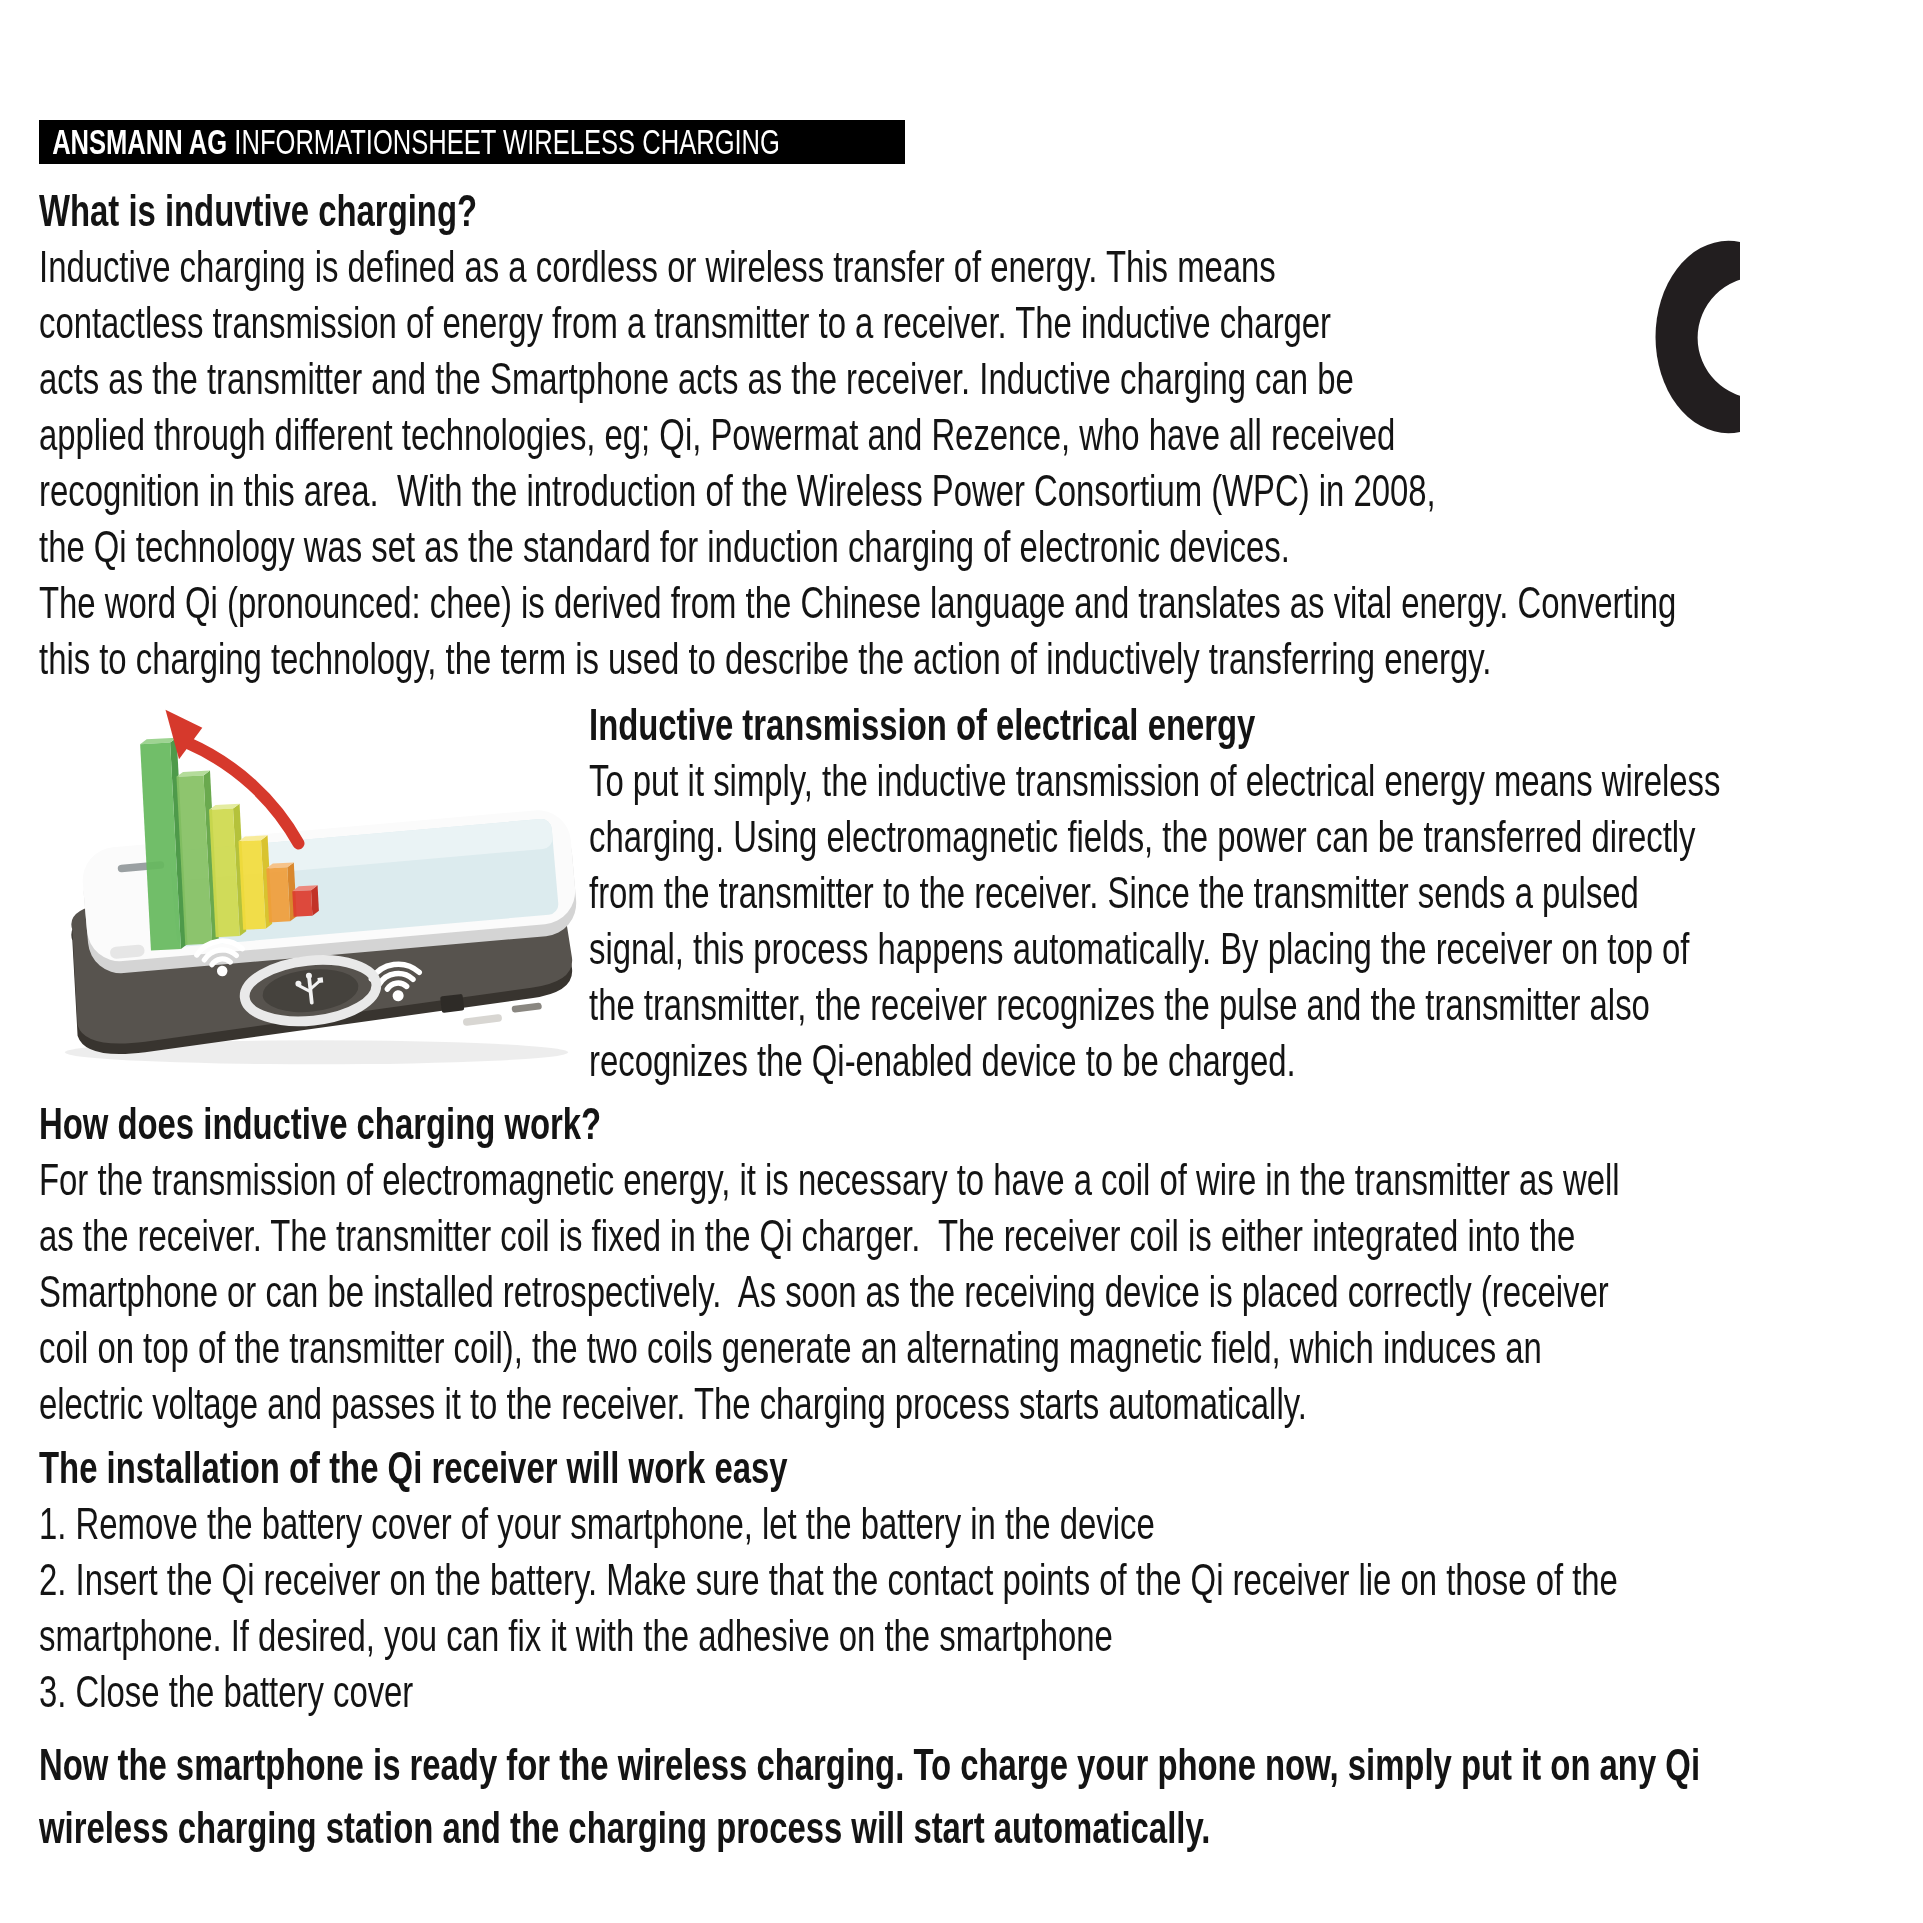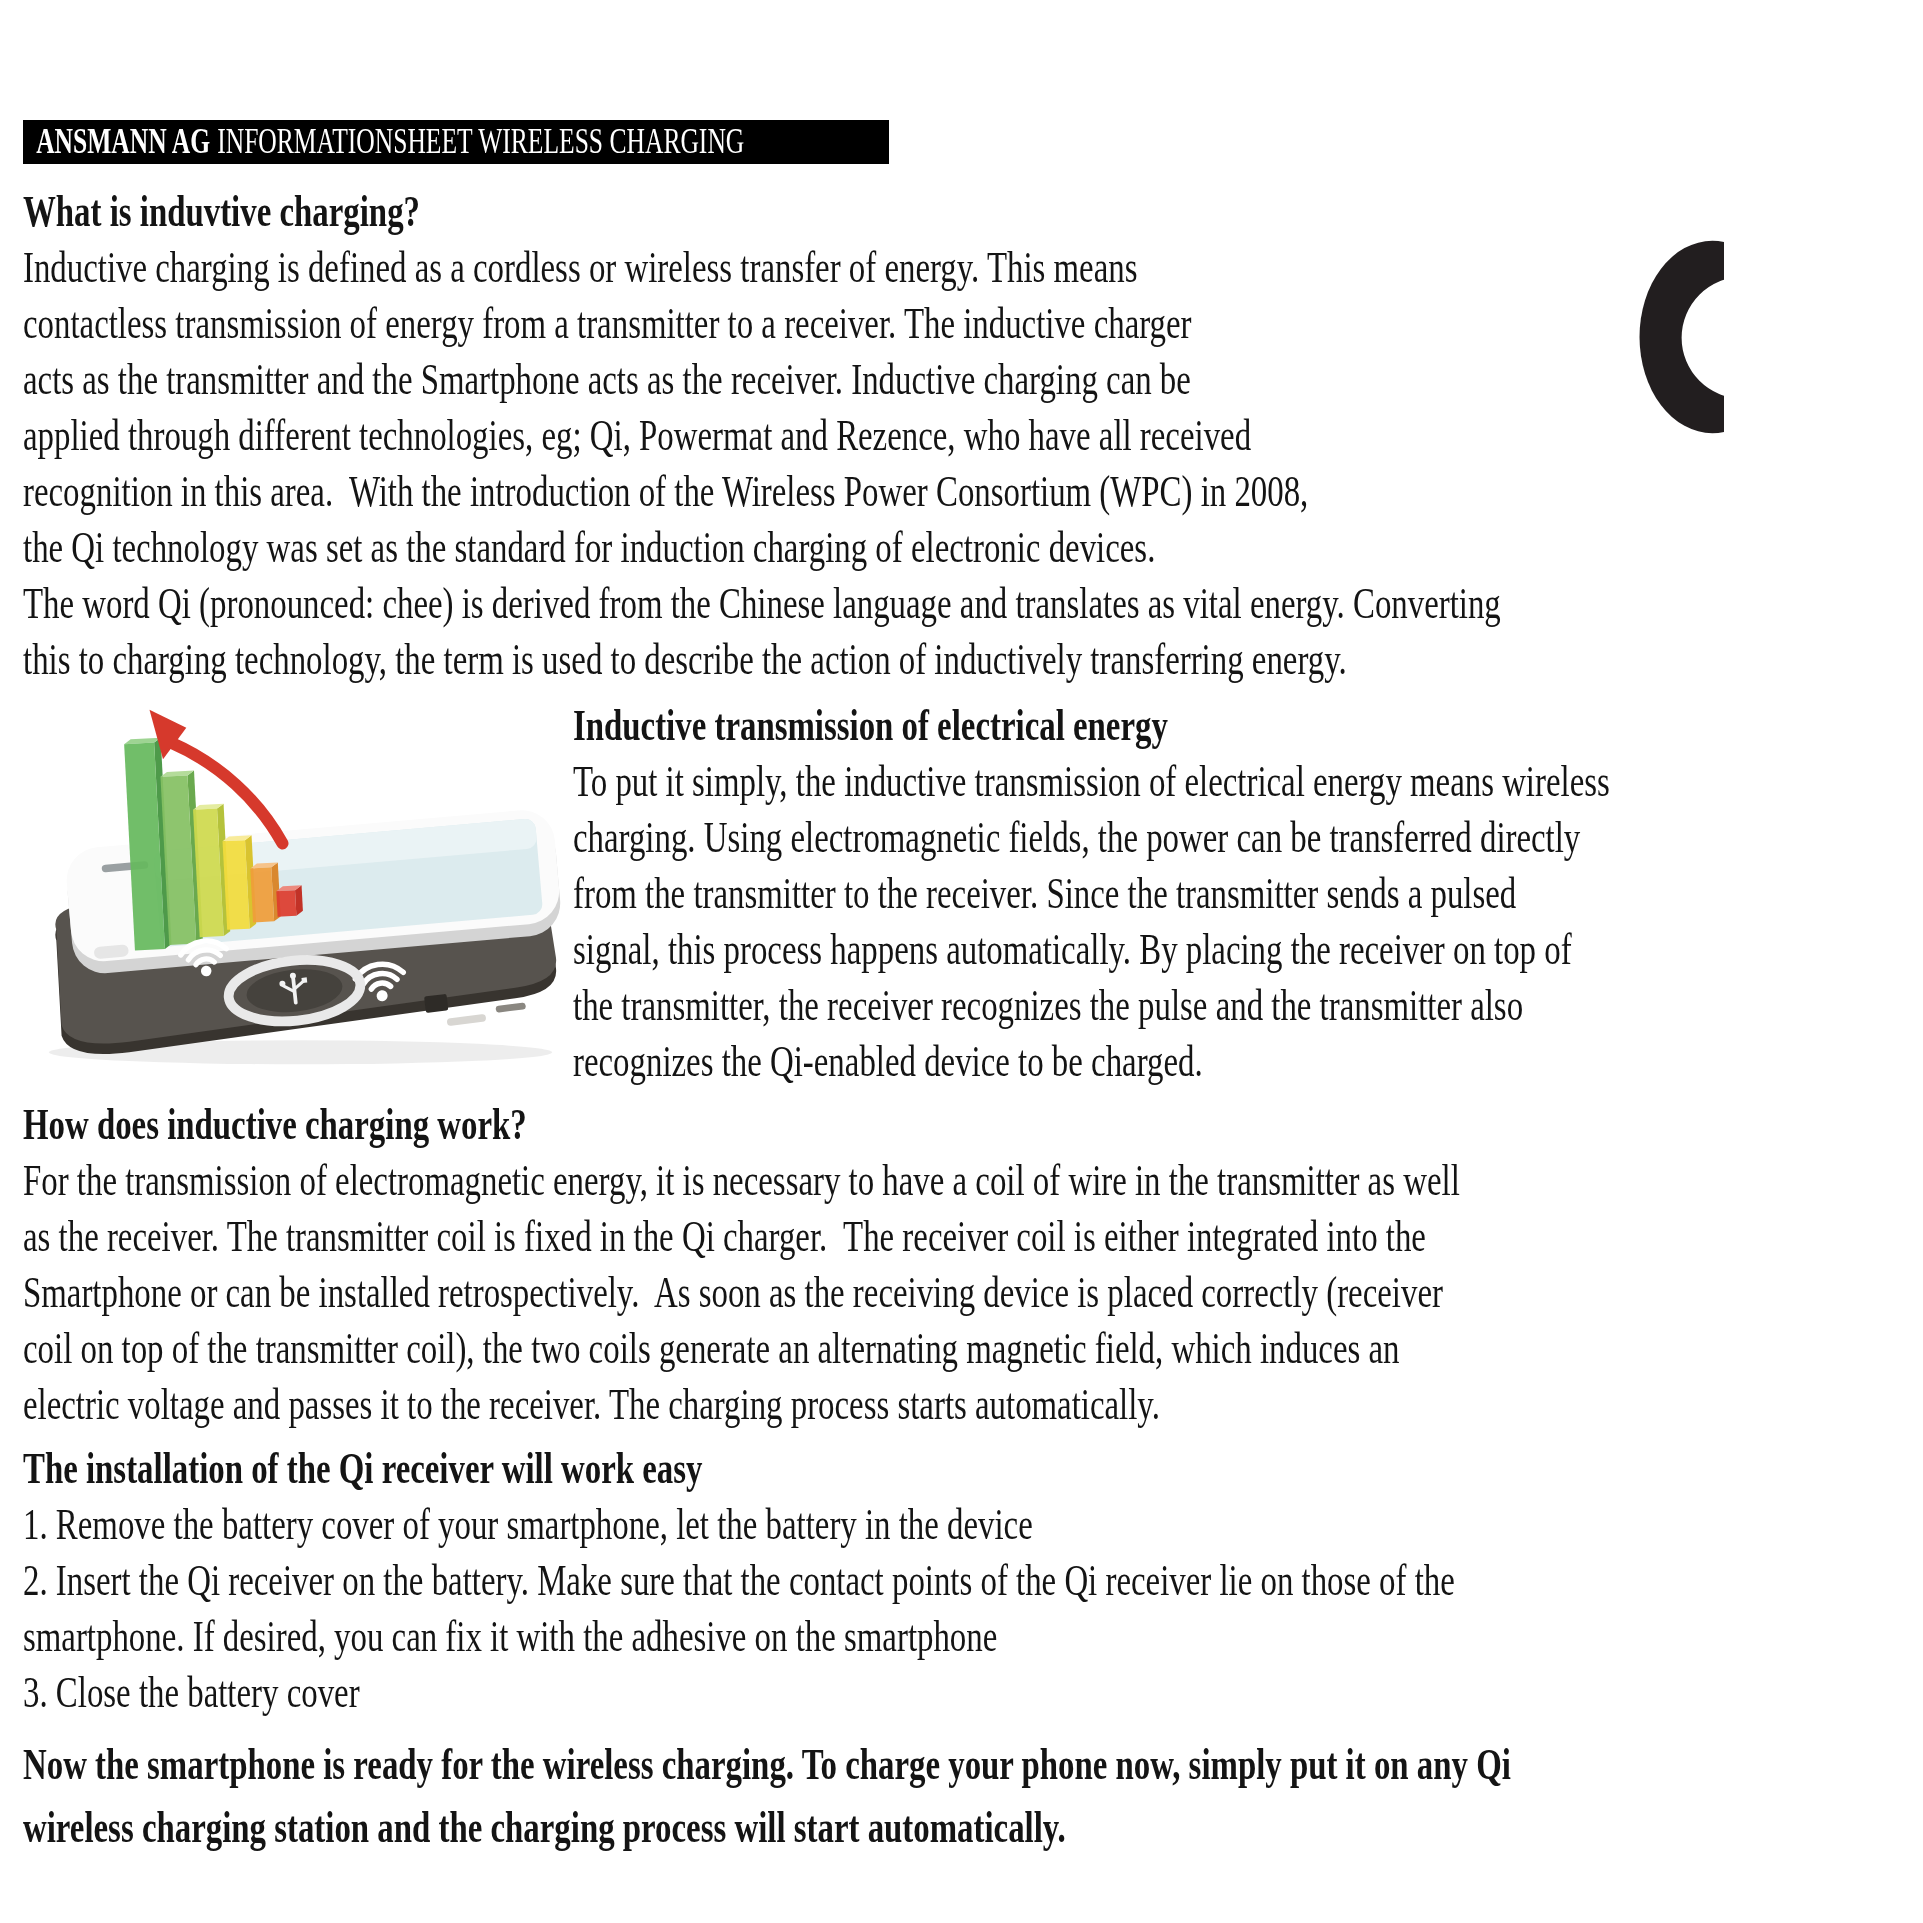--- a/index.html
+++ b/index.html
@@ -1,22 +1,23 @@
 <!DOCTYPE html>
 <html style="font-size:12px"><head>
 <meta charset="utf-8">
 <style>
   html,body{margin:0;padding:0;background:#ffffff;}
   .page{
     position:relative;
     width:1724px;height:1924px;
     background:#ffffff;
     overflow:hidden;
-    font-family:Liberation Serif, serif;
+    font-family:Liberation Sans, sans-serif;
     color:#141414;
+    margin-left:16px;
   }
   
   .ln{
     white-space:pre;
     transform:scaleX(0.73);
     transform-origin:0 0;
     font-size:45px;
     height:56px;
     line-height:56px;
     letter-spacing:0px;

